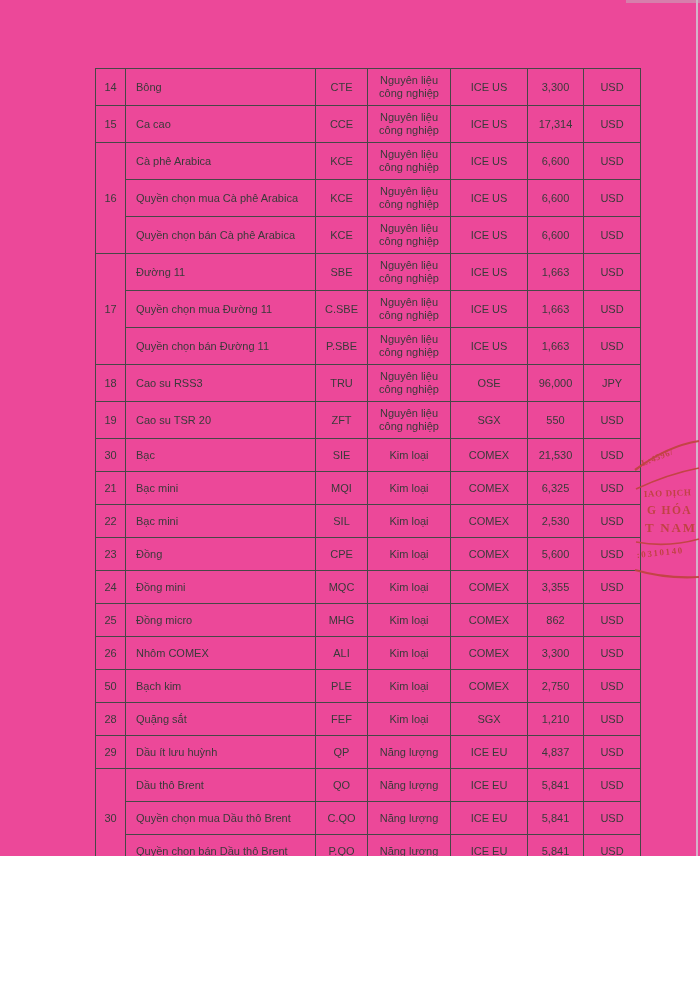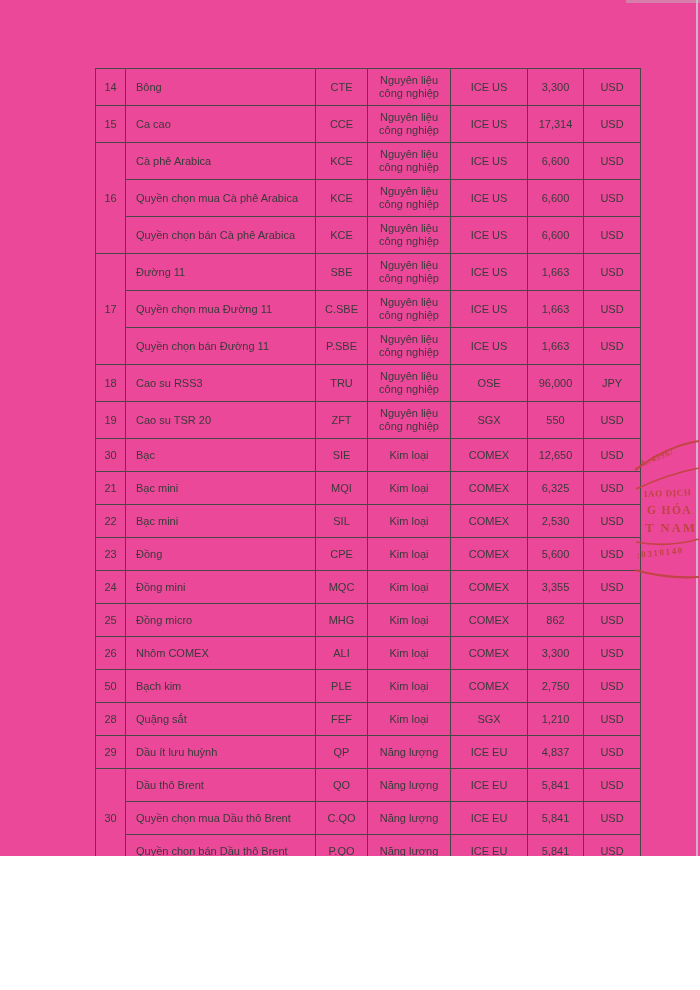--- a/index.html
+++ b/index.html
@@ -197,21 +197,21 @@
           <td class="c-exchange">SGX</td>
           <td class="c-value">550</td>
           <td class="c-currency">USD</td>
         </tr>
         <tr class="short">
           <td class="c-no">30</td>
           <td class="c-name">Bạc</td>
           <td class="c-code">SIE</td>
           <td class="c-category">Kim loại</td>
           <td class="c-exchange">COMEX</td>
-          <td class="c-value">12,650</td>
+          <td class="c-value">21,530</td>
           <td class="c-currency">USD</td>
         </tr>
         <tr class="short">
           <td class="c-no">21</td>
           <td class="c-name">Bạc mini</td>
           <td class="c-code">MQI</td>
           <td class="c-category">Kim loại</td>
           <td class="c-exchange">COMEX</td>
           <td class="c-value">6,325</td>
           <td class="c-currency">USD</td>

